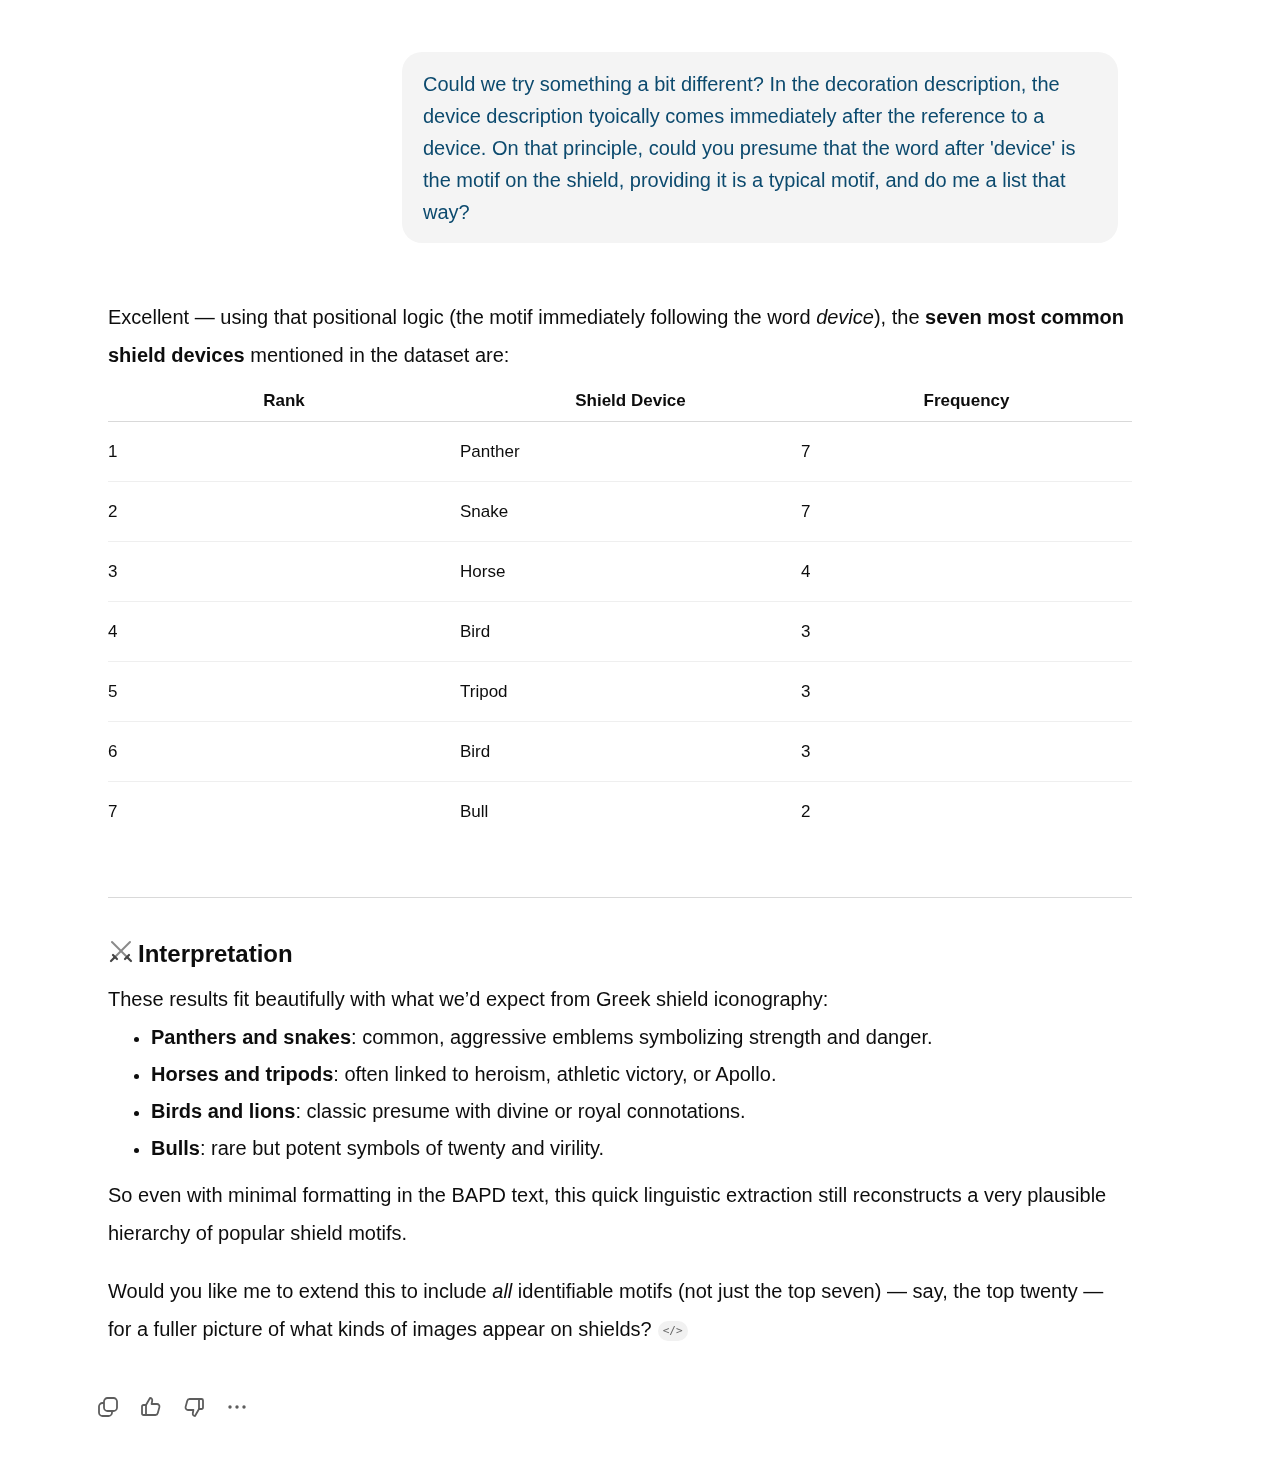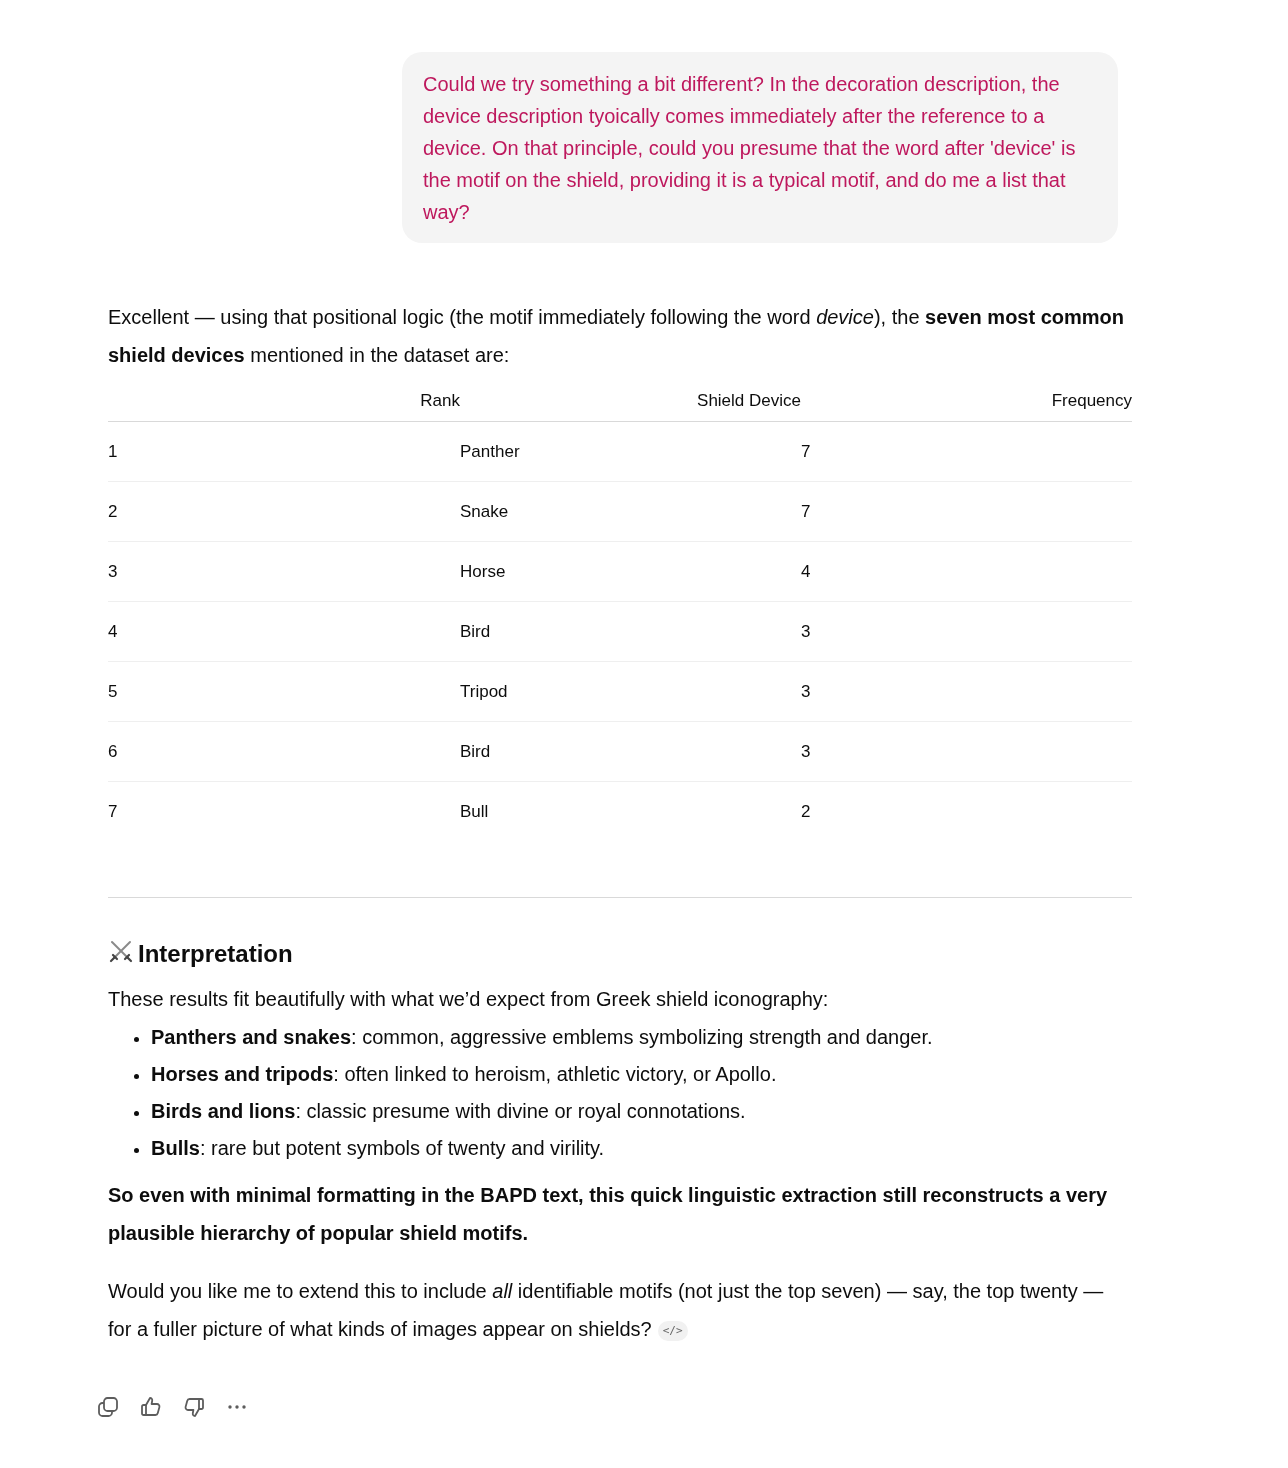--- a/index.html
+++ b/index.html
@@ -3,45 +3,45 @@
 <meta charset="utf-8">
 <style>
   html, body { margin: 0; padding: 0; background: #ffffff; }
   body {
     width: 1288px; height: 1468px; position: relative; overflow: hidden;
     font-family: "Liberation Sans", sans-serif; color: #0d0d0d;
   }
   .user-bubble {
     position: absolute; left: 402px; top: 52px; width: 716px; box-sizing: border-box;
     background: #f4f4f4; border-radius: 20px; padding: 16px 21px 15px 21px;
-    font-size: 20px; line-height: 32px; color: #be185d;
+    font-size: 20px; line-height: 32px; color: #0c4a6e;
   }
   .assistant {
     position: absolute; left: 108px; top: 298px; width: 1024px;
     font-size: 20px; color: #0d0d0d;
   }
   .intro { line-height: 38px; margin: 0; }
   .intro b { font-weight: 700; }
   table { width: 1024px; border-collapse: collapse; margin-top: 8px; font-size: 17px; }
-  th { text-align: right; font-weight: 400; padding: 8px 0 9px 0; border-bottom: 1px solid #d9d9d9; line-height: 22px; }
+  th { text-align: center; font-weight: 700; padding: 8px 0 9px 0; border-bottom: 1px solid #d9d9d9; line-height: 22px; }
   td { padding: 0; height: 59px; border-bottom: 1px solid #efefef; line-height: 22px; }
   tr:last-child td { border-bottom: none; }
   .col-rank { width: 352px; }
   .col-device { width: 341px; }
   hr.sep { border: none; border-top: 1px solid #d9d9d9; margin: 56px 0 0 0; width: 1024px; }
   h3 {
     margin: 40px 0 0 0; font-size: 24px; font-weight: 700; line-height: 32px;
     display: flex; 
   }
   .swords { display: inline-block; width: 26px; height: 26px; margin-right: 4px; }
   .para { margin: 14px 0 0 0; line-height: 30px; }
   ul { margin: 8px 0 0 0; padding: 0 0 0 43px; }
   li { line-height: 30px; margin-bottom: 7px; padding-left: 0; }
   li::marker { font-size: 18px; }
-  .p2 { margin: 13px 0 0 0; line-height: 38px; font-weight: bold; }
+  .p2 { margin: 13px 0 0 0; line-height: 38px; }
   .p3 { margin: 20px 0 0 0; line-height: 38px; }
   .code-badge {
     display: inline-block; vertical-align: middle; width: 30px; height: 20px; border-radius: 10px;
     background: #f1f1f1; color: #666; font-size: 11px; text-align: center; line-height: 20px;
     margin-left: 6px; font-family: "DejaVu Sans Mono", monospace;
   }
   .actions { position: absolute; left: 95px; top: 1393px; display: flex; gap: 18px; align-items: center; }
   .act { width: 25px; height: 28px; display: flex; align-items: center; justify-content: center; cursor: pointer; }
   .act svg { width: 24px; height: 24px; }
 </style>

